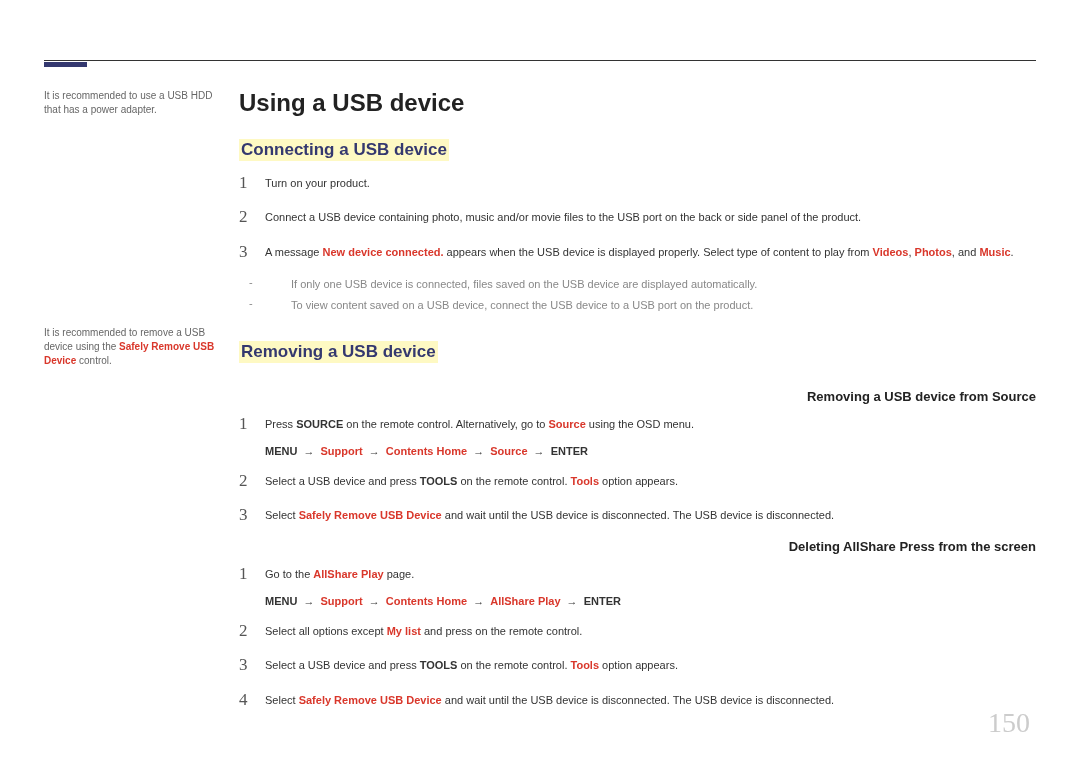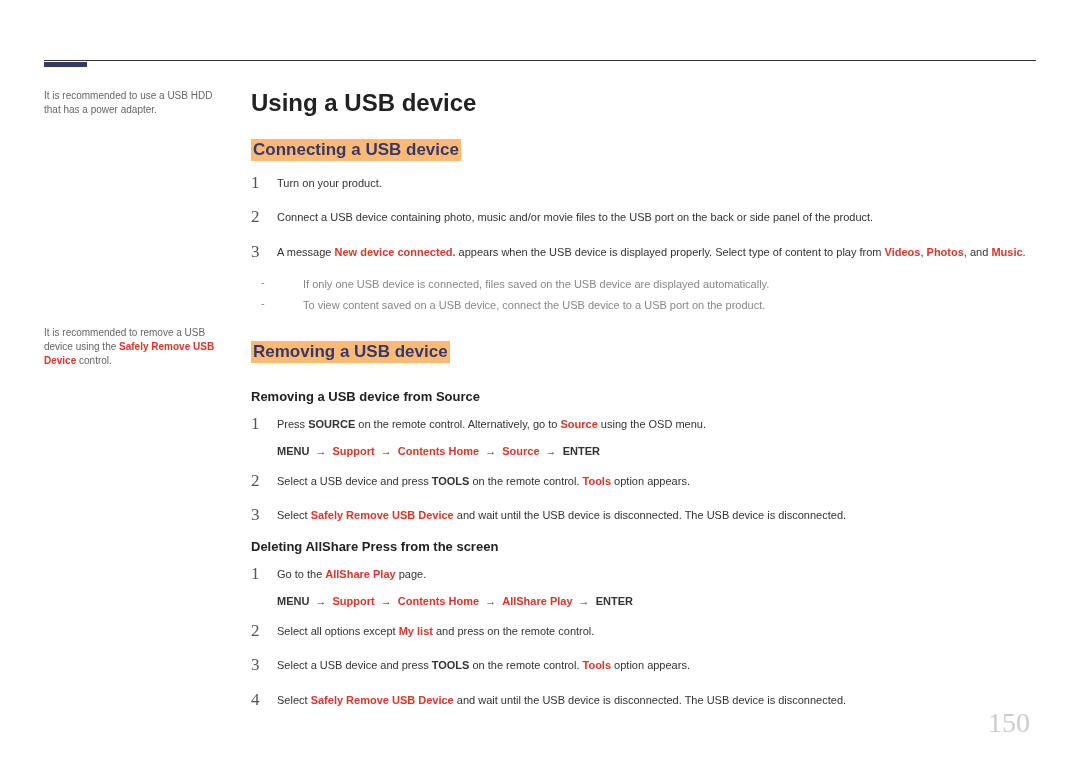--- a/index.html
+++ b/index.html
@@ -22,21 +22,21 @@
     .accent-bar {
       position: absolute;
       top: 62px;
       left: 44px;
       width: 43px;
       height: 5px;
       background: #34386f;
     }
     .content {
       display: flex;
-      gap: 22px;
+      gap: 10px;
       margin-top: 28px;
     }
     .sidebar {
       width: 185px;
       flex-shrink: 0;
       font-size: 10px;
       color: #666;
       line-height: 1.4;
     }
     .sidebar-note {
@@ -48,31 +48,32 @@
     h1 {
       font-size: 24px;
       font-weight: bold;
       color: #222;
       margin-bottom: 22px;
     }
     h2 {
       font-size: 17px;
       font-weight: bold;
       color: #34386f;
-      background: #fdba74;
+      background: #fef9c3;
       display: inline-block;
       padding: 1px 2px;
       margin-bottom: 12px;
     }
     h3 {
       font-size: 13px;
       font-weight: bold;
       color: #222;
       margin-top: 14px;
       margin-bottom: 10px;
+      text-align: right;
     }
     .step-row {
       display: flex;
       align-items: flex-start;
       margin-bottom: 14px;
     }
     .step-num {
       width: 26px;
       font-size: 17px;
       font-family: Georgia, serif;

